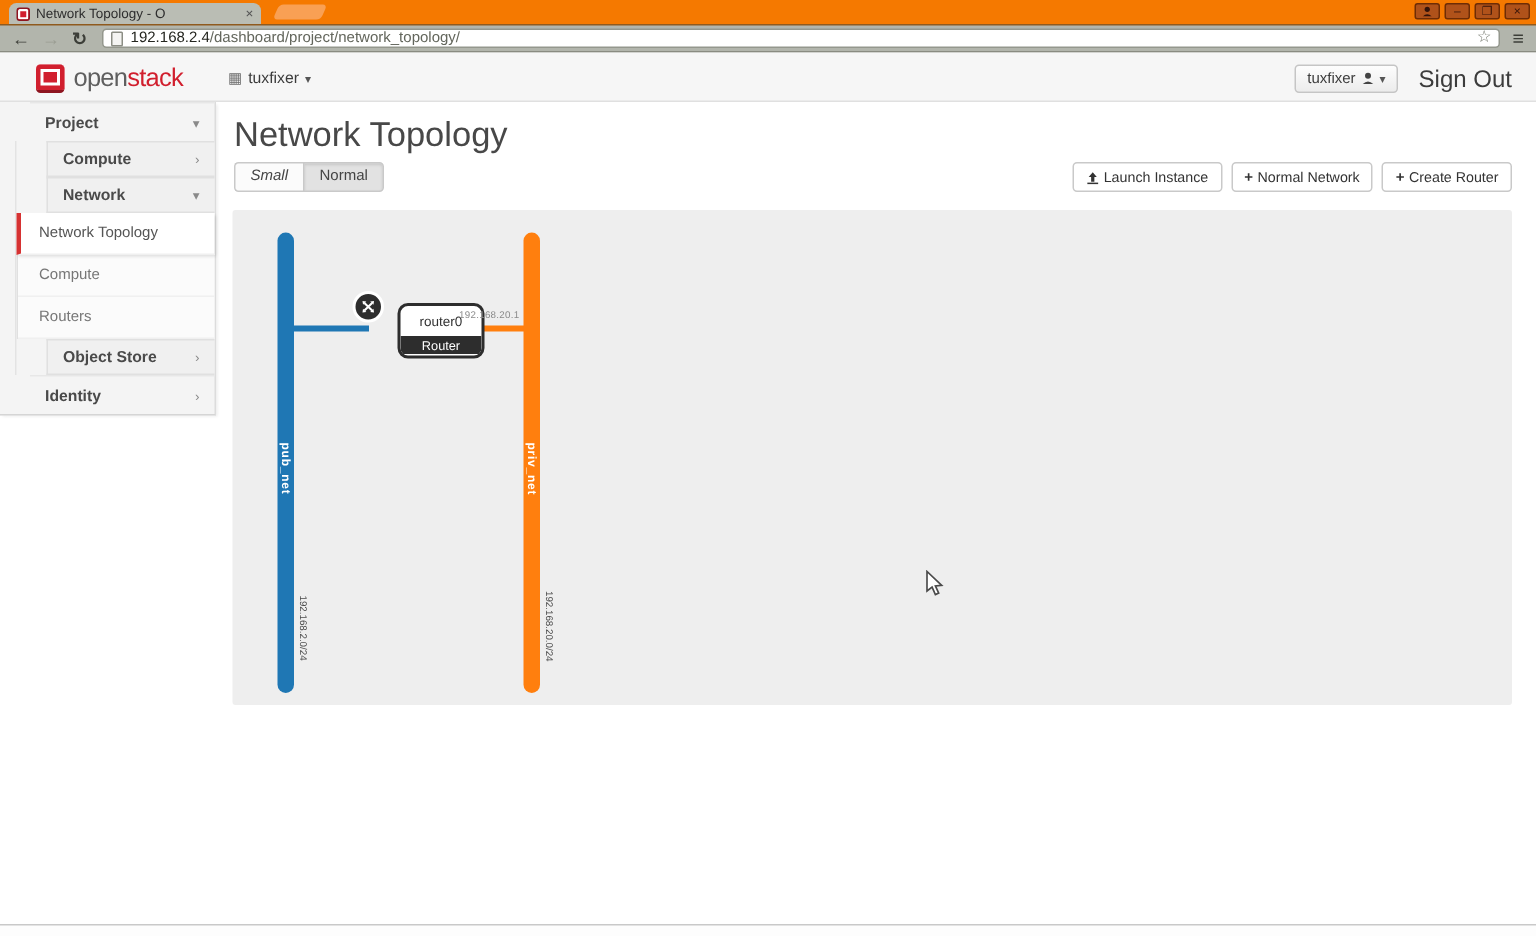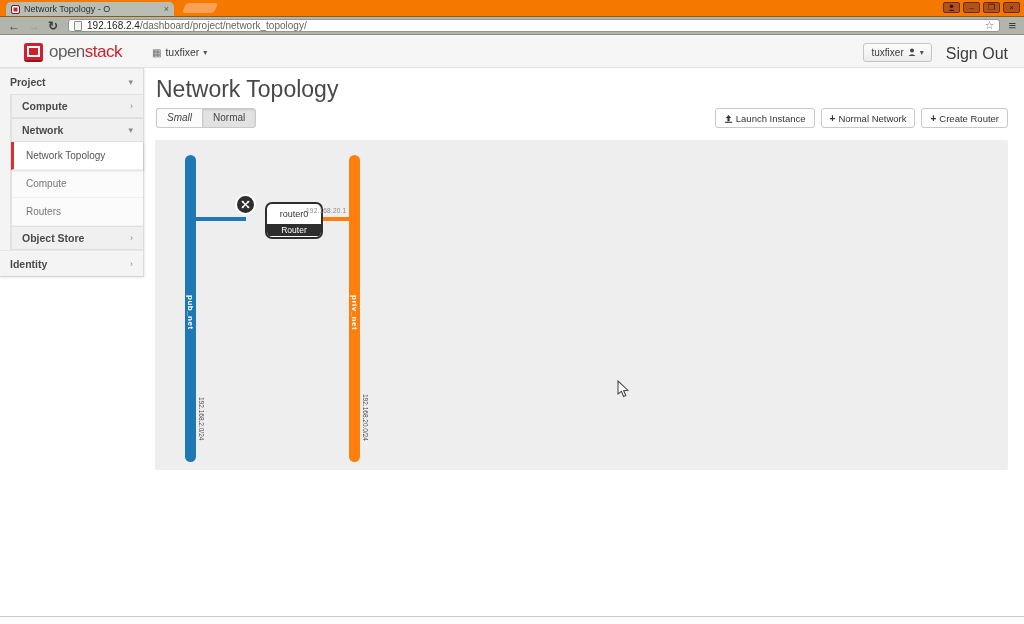--- a/index.html
+++ b/index.html
@@ -50,21 +50,21 @@
   .user-area { position:absolute; right:16px; top:6px; display:flex; align-items:center; gap:14px; }
   .user-btn { display:flex; align-items:center; gap:4px; font-size:10px; color:#3c3c3c;
               background:linear-gradient(#fdfdfd,#ececec); border:1px solid #c5c5c5; border-radius:3px;
               padding:3px 7px; }
   .signout { font-size:16px; color:#3c3c3c; margin-top:4px; }
 
   
   .sidebar { position:absolute; left:0; top:68px; width:144px; background:#f4f4f4; border-right:1px solid #dcdcdc;
              border-bottom:1px solid #d5d5d5; box-shadow:1px 1px 2px rgba(0,0,0,0.08); }
   .side-row { display:flex; align-items:center; justify-content:space-between; padding:0 10px; height:26px;
-              font-size:10.5px; font-weight:bold; color:#4a4a4a; border-top:1px solid #e7e7e7; }
+              font-size:10.5px; font-weight:bold; color:#4a4a4a; border-top:1px solid #e7e7e7;margin-left:20px; }
   .side-row .caret { color:#8a8a8a; font-size:9px; font-weight:normal; }
   .side-group { margin-left:10px; border-left:1px solid #e3e3e3; }
   .side-row.boxed { background:#f0f0f0; border:1px solid #e0e0e0; border-right:none; height:24px; padding:0 10px; }
   .leaf-panel { background:#fbfbfb; border-left:1px solid #e0e0e0; }
   .leaf { display:flex; align-items:center; height:28px; padding-left:14px; font-size:10px; color:#777;
           border-bottom:1px solid #f0f0f0; }
   .leaf.active { background:#ffffff; border-left:3px solid var(--active-red,#d63232); color:#555;
                  margin-left:-1px; padding-left:12px; box-shadow:1px 1px 2px rgba(0,0,0,0.12); }
 
   

